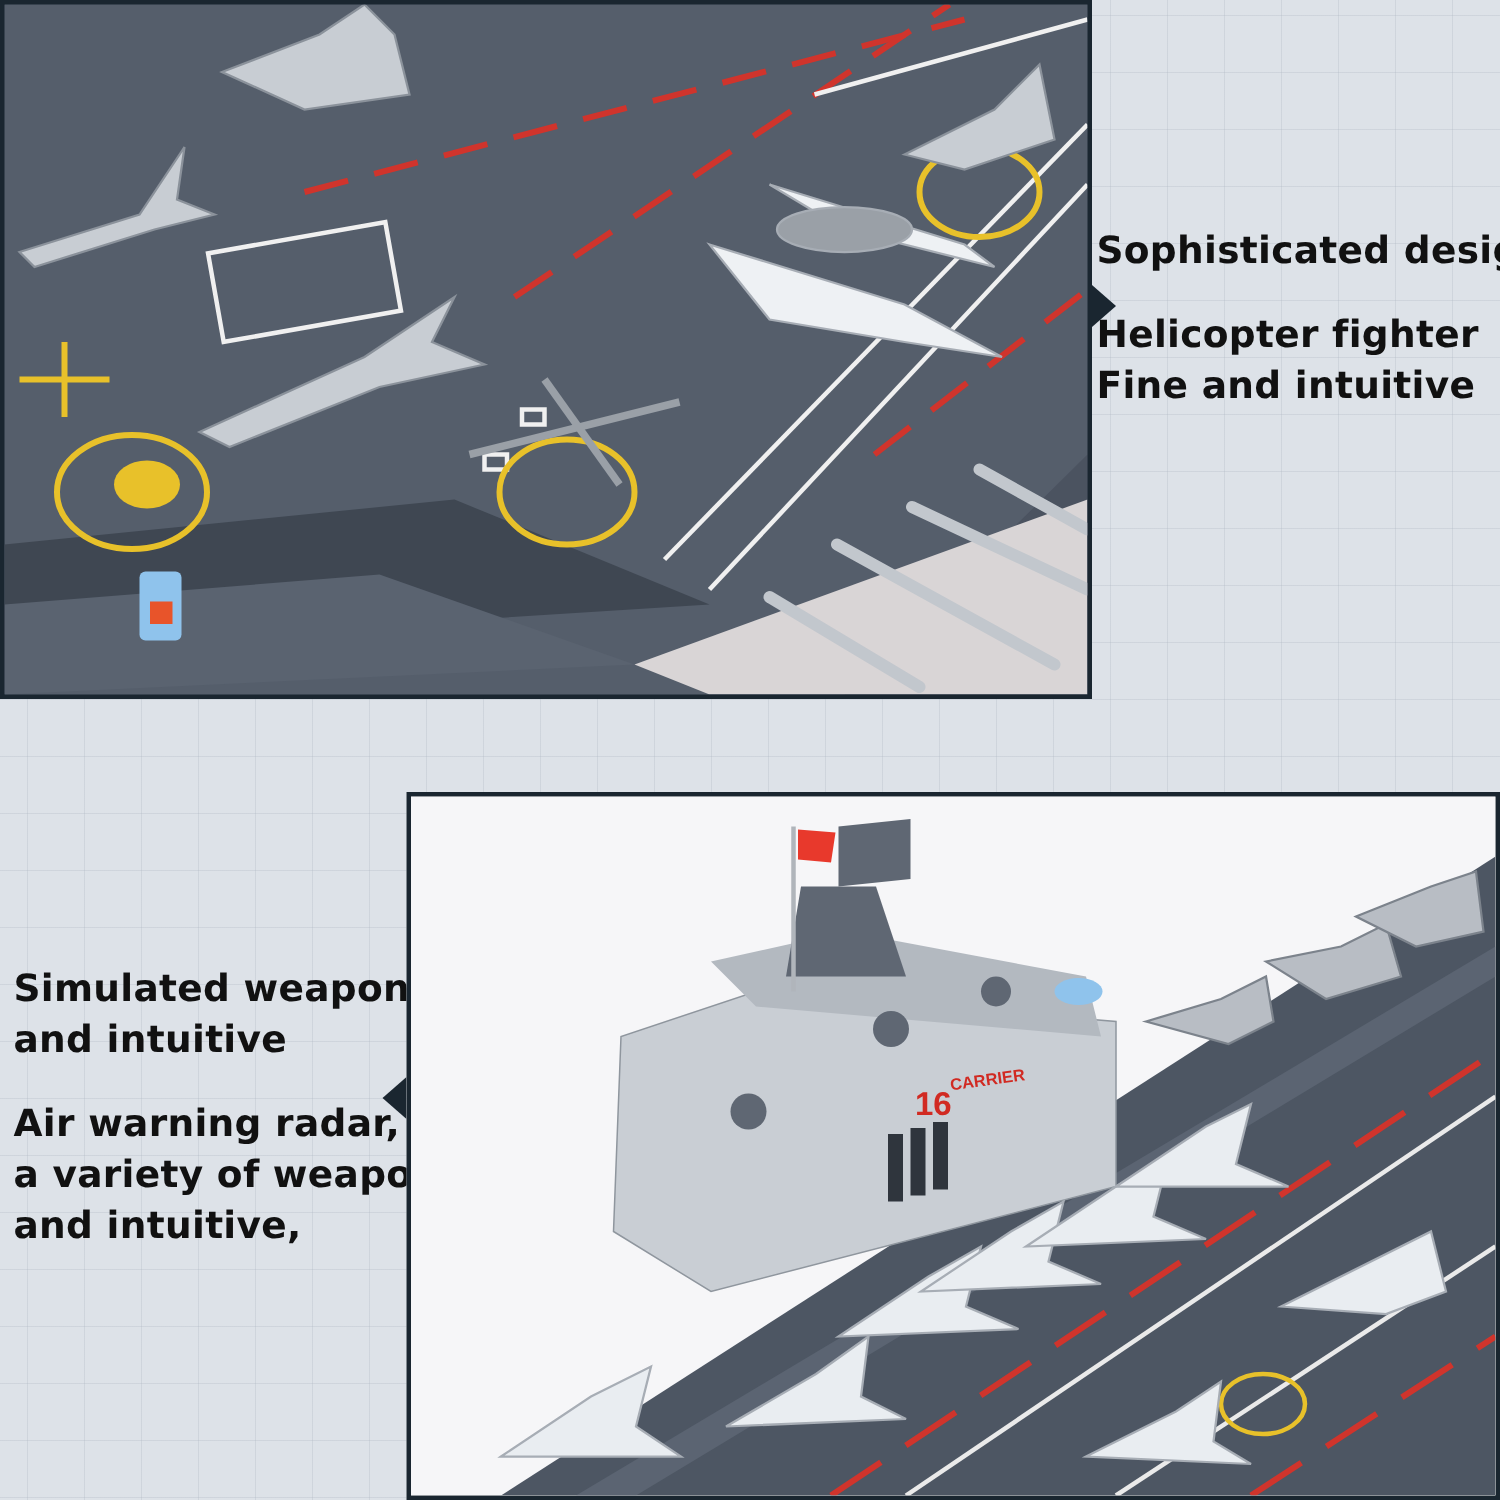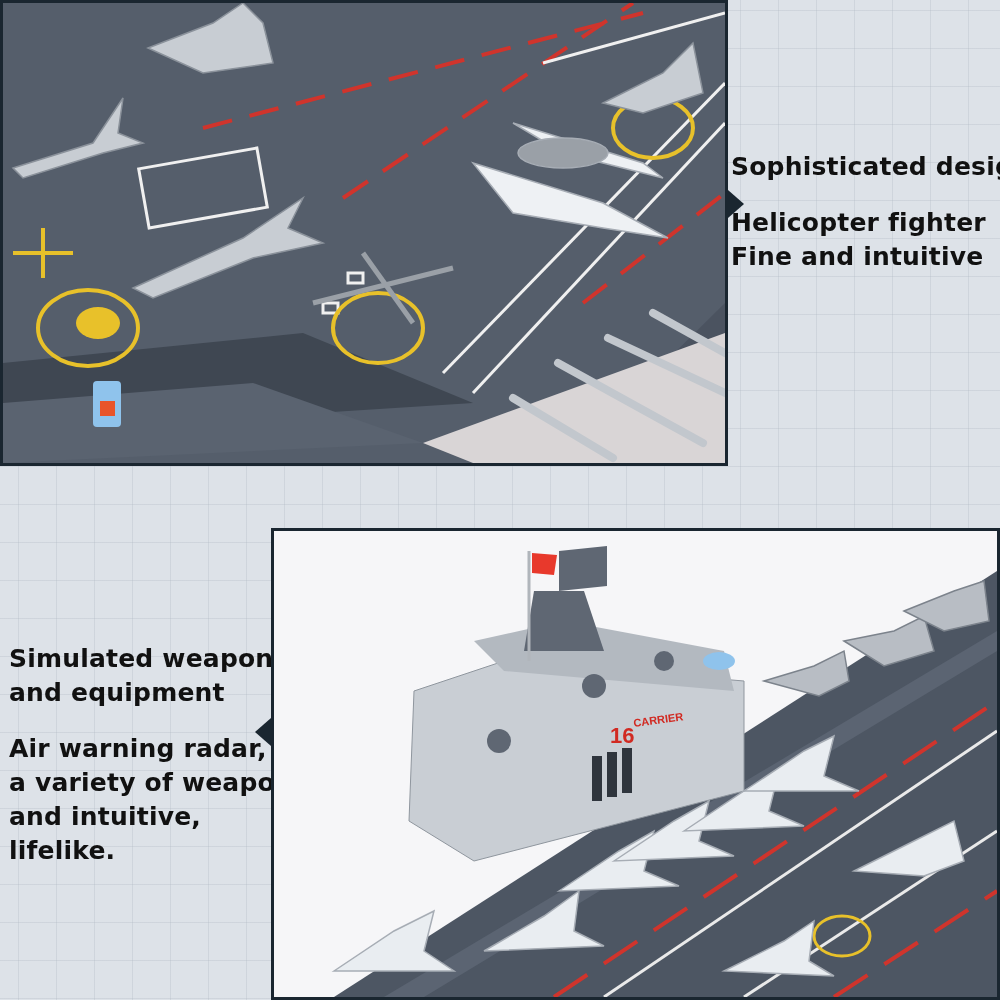--- a/index.html
+++ b/index.html
@@ -102,26 +102,25 @@
 
 <div class="caption" style="left:731px; top:150px;">
   <span class="line">Sophisticated design</span>
   <div class="cap-gap"></div>
   <span class="line">Helicopter fighter</span>
   <span class="line">Fine and intuitive</span>
 </div>
 
 <div class="caption" style="left:9px; top:642px;">
   <span class="line">Simulated weapons</span>
-  <span class="line">and equipment</span>
+  <span class="line">and intuitive</span>
   <div class="cap-gap"></div>
   <span class="line">Air warning radar,</span>
   <span class="line">a variety of weapons</span>
   <span class="line">and intuitive,</span>
-  <span class="line">lifelike.</span>
 </div>
 
 <div id="pointer-bottom" class="pointer"></div>
 <div id="photo-bottom" class="photo-frame">
   <svg width="723" height="466" viewBox="0 0 723 466">
     <rect x="0" y="0" width="723" height="466" fill="#f6f6f8"></rect>
 
     <polygon points="60,466 723,40 723,466" fill="#4d5663"></polygon>
     <polygon points="110,466 723,100 723,120 150,466" fill="#5b6472"></polygon>
     <g stroke="#d0342c" stroke-width="4" stroke-dasharray="40 20">

